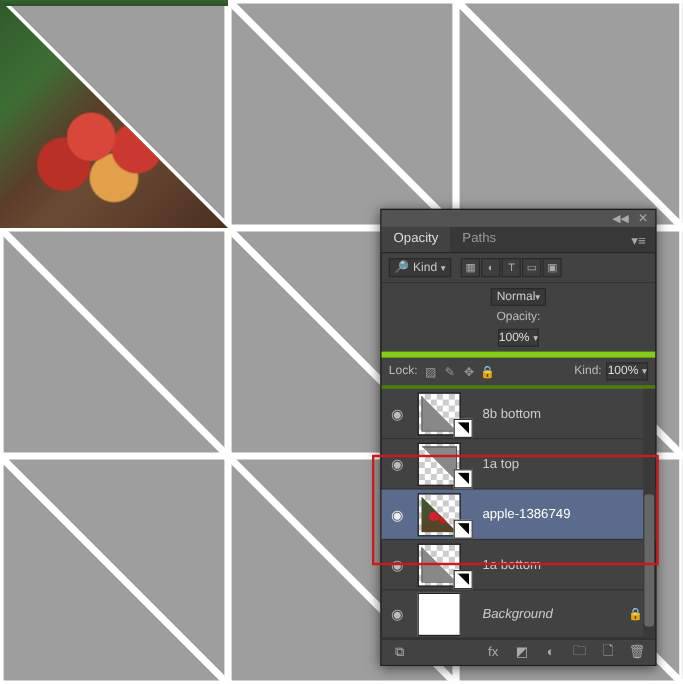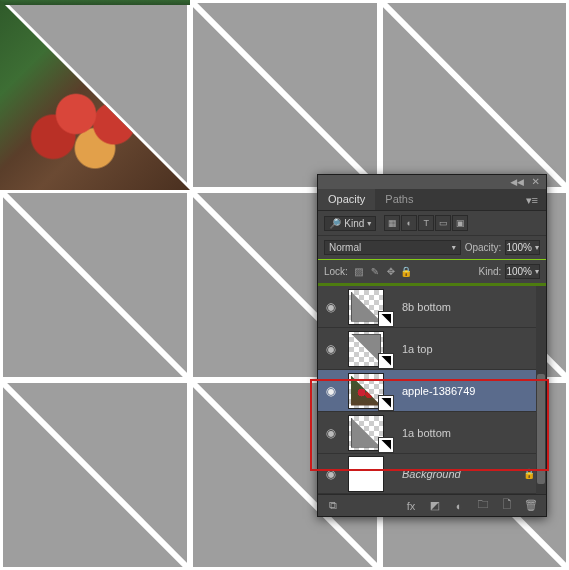--- a/index.html
+++ b/index.html
@@ -82,21 +82,21 @@
     color: #ccc; font-size: 10px;
   }
   .dropdown { flex: 0 0 auto; }
   .tri { font-size: 8px; margin-left: 3px; color: #bbb; }
   .filter-icons { display: flex; gap: 1px; margin-left: 4px; }
   .filter-ic {
     width: 16px; height: 16px; border: 1px solid #2a2a2a;
     background: #3e3e3e; color: #aaa; font-size: 9px;
     display: flex; align-items: center; justify-content: center;
   }
-  .blend-row { border-bottom: 1px solid #84cc16; }
+  .blend-row { border-bottom: 5px solid #84cc16; flex-direction: column; }
   .blend-dd { flex: 1; }
   .label { font-size: 10px; color: #bbb; }
   .pct-box {
     background: #3a3a3a; border: 1px solid #2a2a2a;
     padding: 1px 0; font-size: 10px; color: #ddd;
     display: flex; align-items: center;
   }
   .lock-row { border-bottom: 3px solid #4d7c0f; }
   .lock-icons { display: flex; gap: 2px; }
   .lock-ic {

